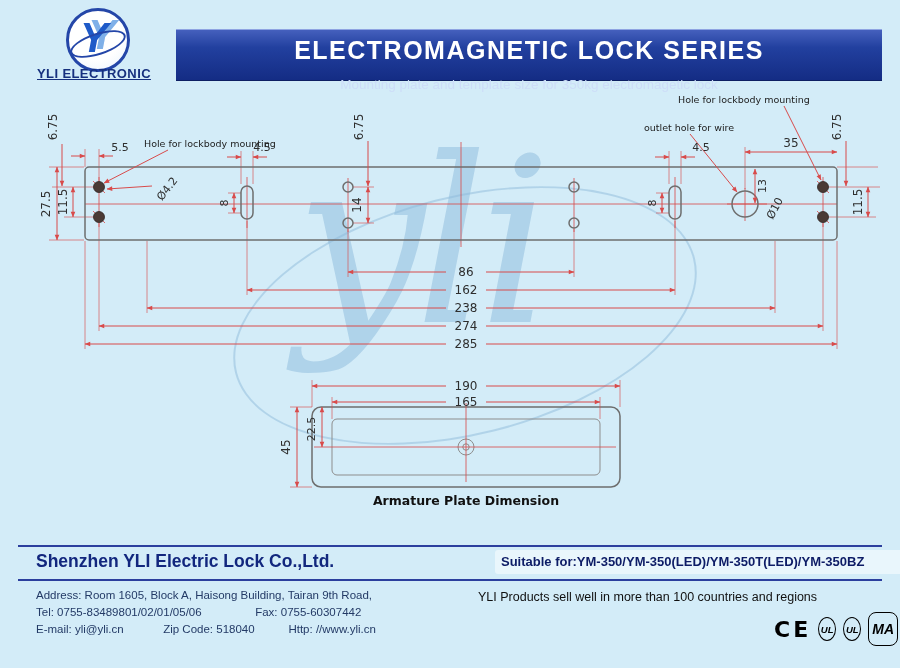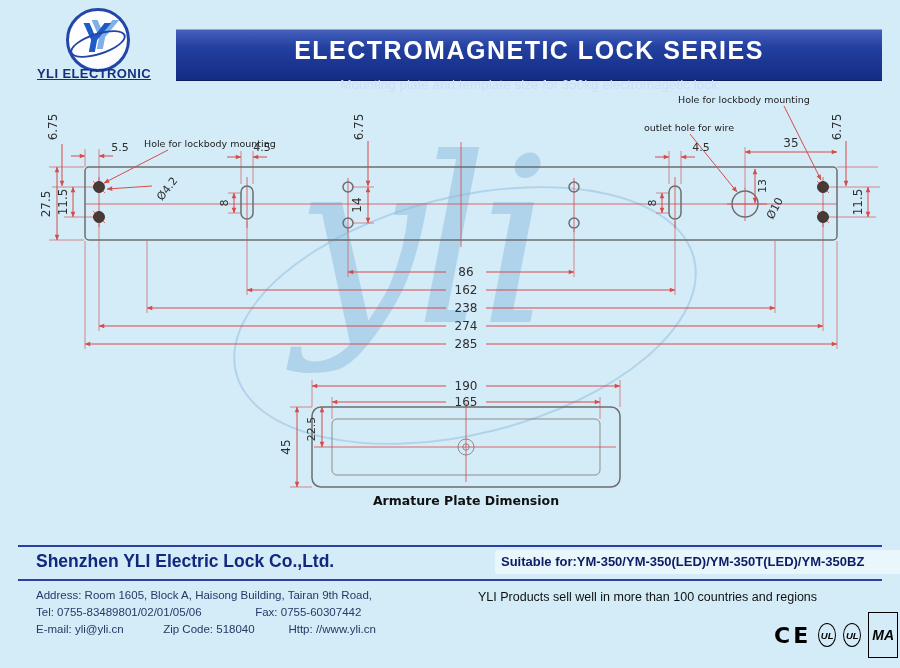--- a/index.html
+++ b/index.html
@@ -38,21 +38,21 @@
   .company{position:absolute;left:36px;top:551px;font-size:17.5px;font-weight:bold;color:#12277e;text-align:right;}
   .suitable{position:absolute;left:452px;top:550px;width:430px;height:24px;line-height:24px;background:rgba(255,255,255,.5);border-radius:3px;font-size:13px;font-weight:bold;color:#0d1c66;padding-left:6px;box-sizing:border-box;margin-left:43px;}
   .info{position:absolute;left:36px;top:587px;width:430px;font-size:11.5px;line-height:17px;color:#233a66;}
   .info .w1{display:inline-block;width:216px;}
   .info .w2{display:inline-block;width:124px;}
   .info .w3{display:inline-block;width:122px;}
   .slogan{position:absolute;left:478px;top:590px;width:404px;font-size:12.5px;font-weight:normal;color:#101010;}
   .certs{position:absolute;left:758px;top:612px;width:124px;display:flex;align-items:center;justify-content:flex-end;gap:7px;margin-left:16px;}
   .ce{font-family:"DejaVu Sans",sans-serif;font-weight:bold;font-size:22px;letter-spacing:3px;color:#000;}
   .circ{width:24px;height:24px;border:1.6px solid #000;border-radius:50%;display:flex;align-items:center;justify-content:center;font-size:9.5px;font-weight:bold;font-style:italic;color:#000;box-sizing:border-box;text-align:center;}
-  .mabox{border:1.6px solid #000;border-radius:0;padding:14px 3px;font-size:14px;font-weight:bold;font-style:italic;color:#000;}
+  .mabox{border:1.6px solid #000;border-radius:8px;padding:8px 3px;font-size:14px;font-weight:bold;font-style:italic;color:#000;}
 </style>
 </head>
 <body>
 
 <div class="page">
 
   <div class="wm-swoosh"></div>
   <div class="wm-text">yli</div>
 
   <div class="logo">

